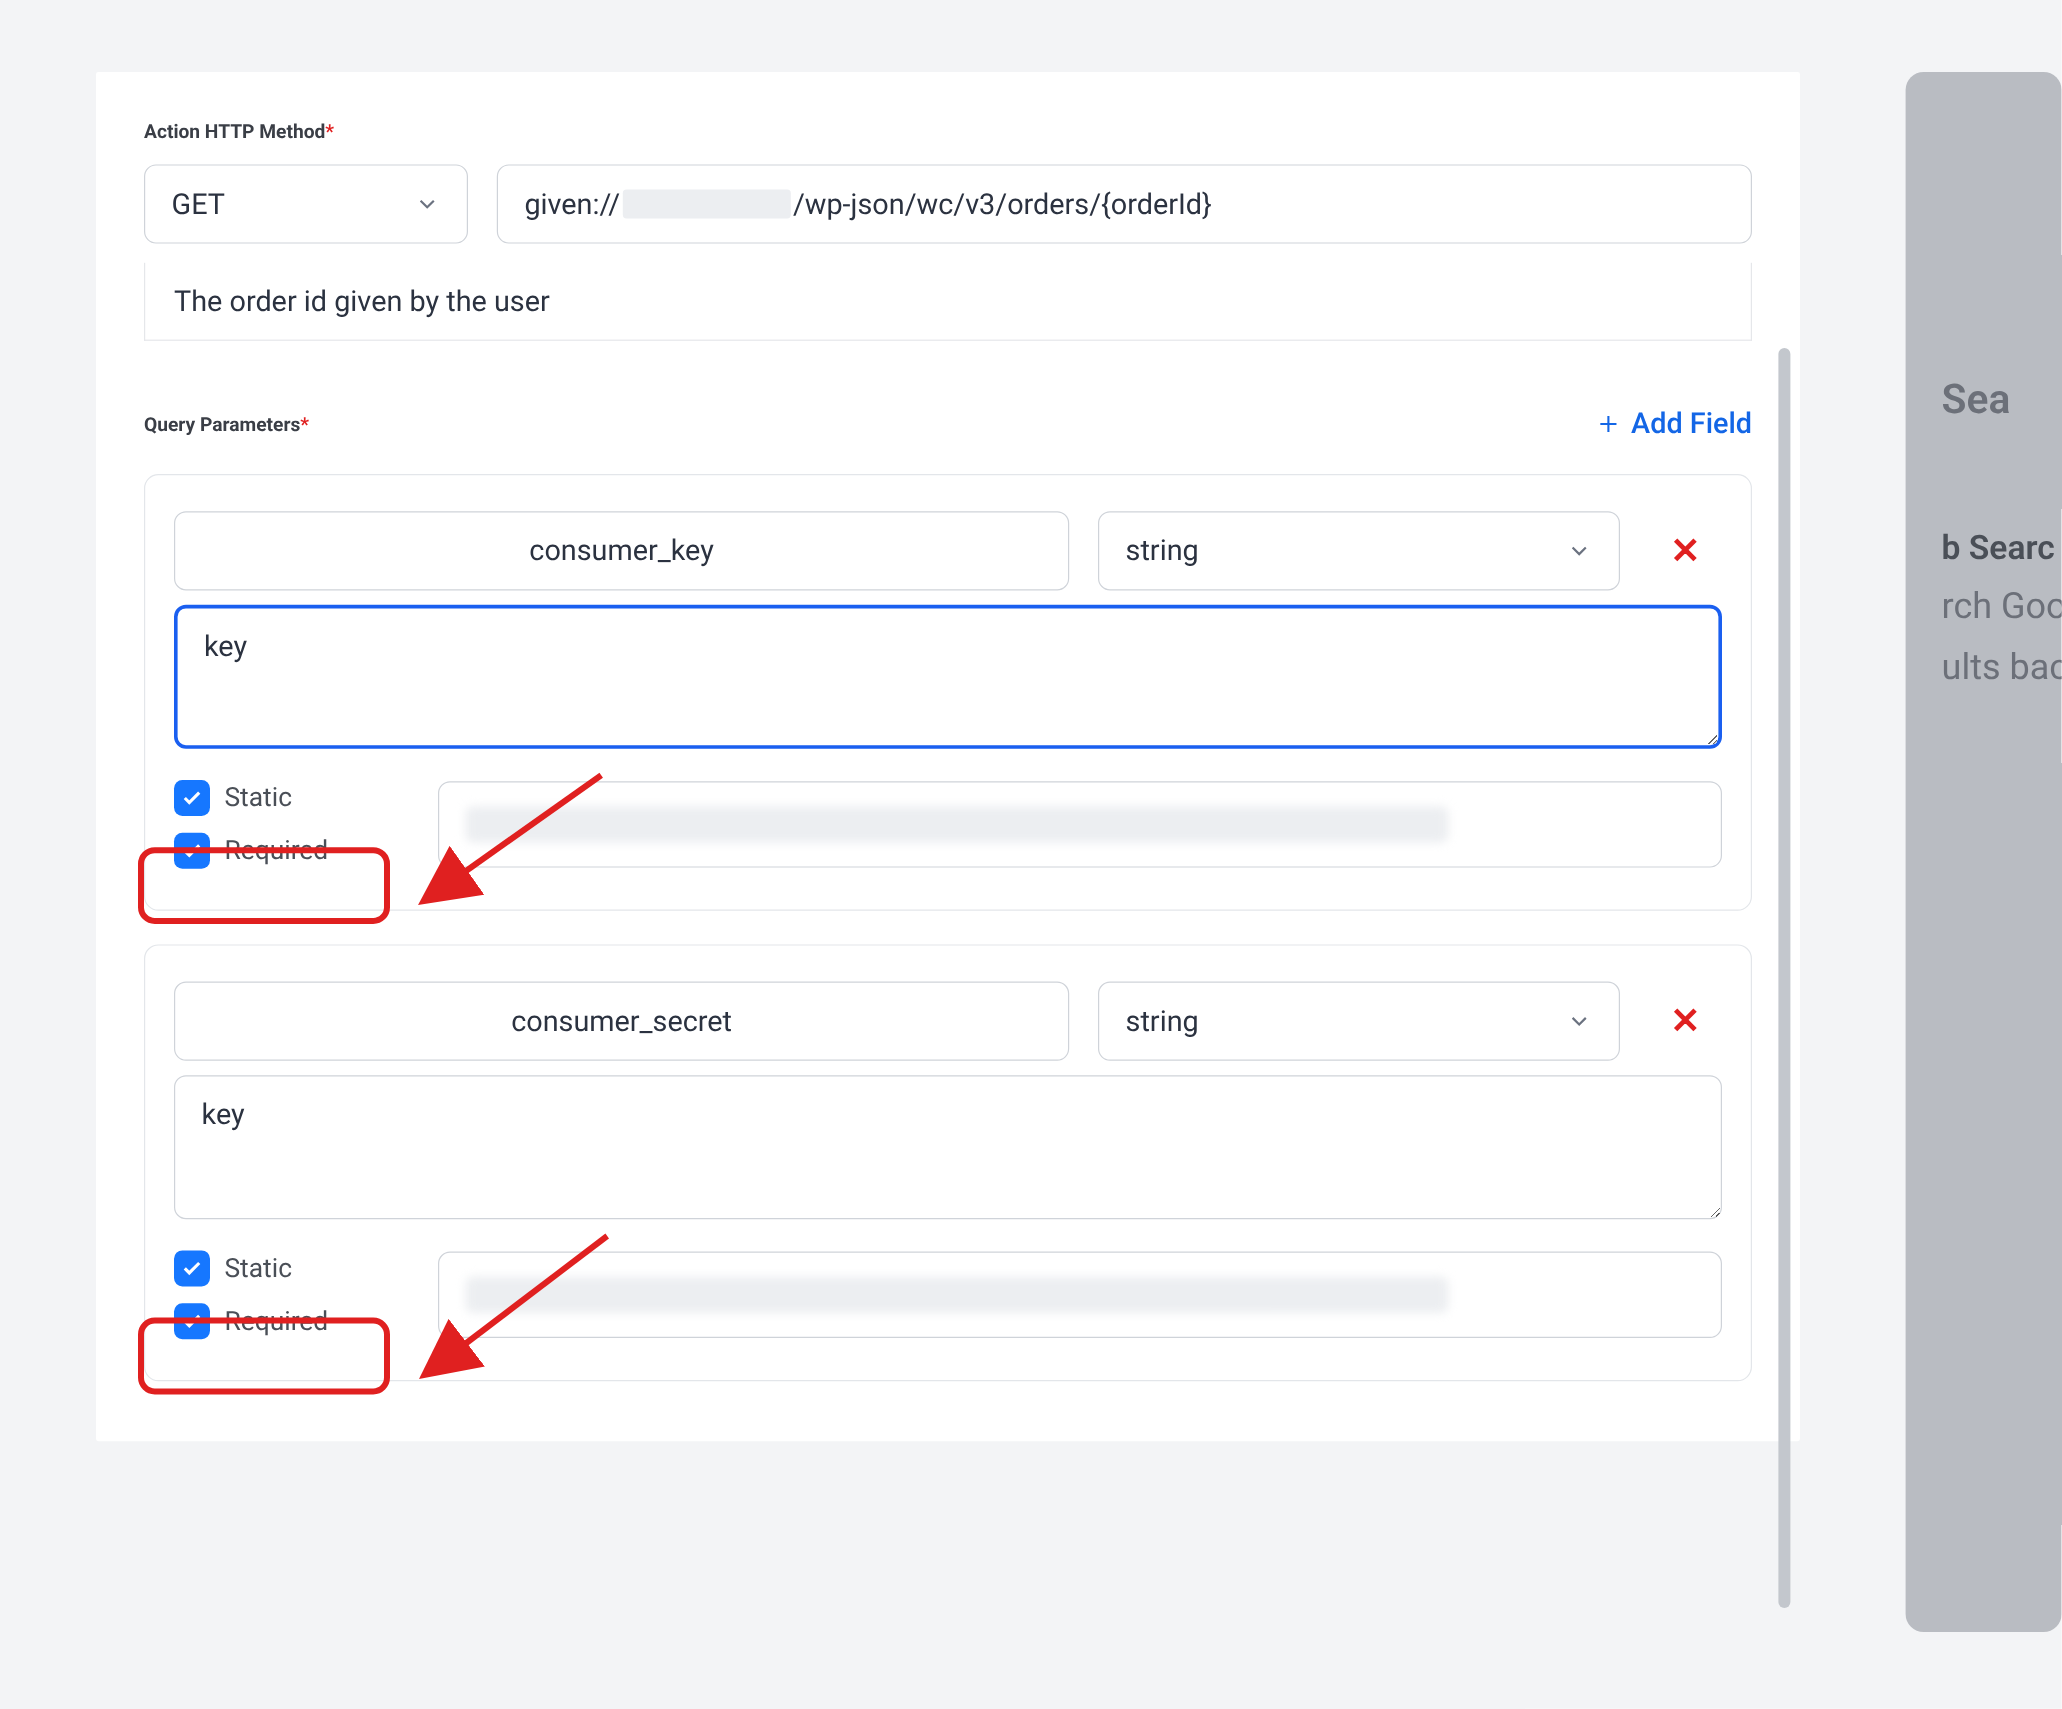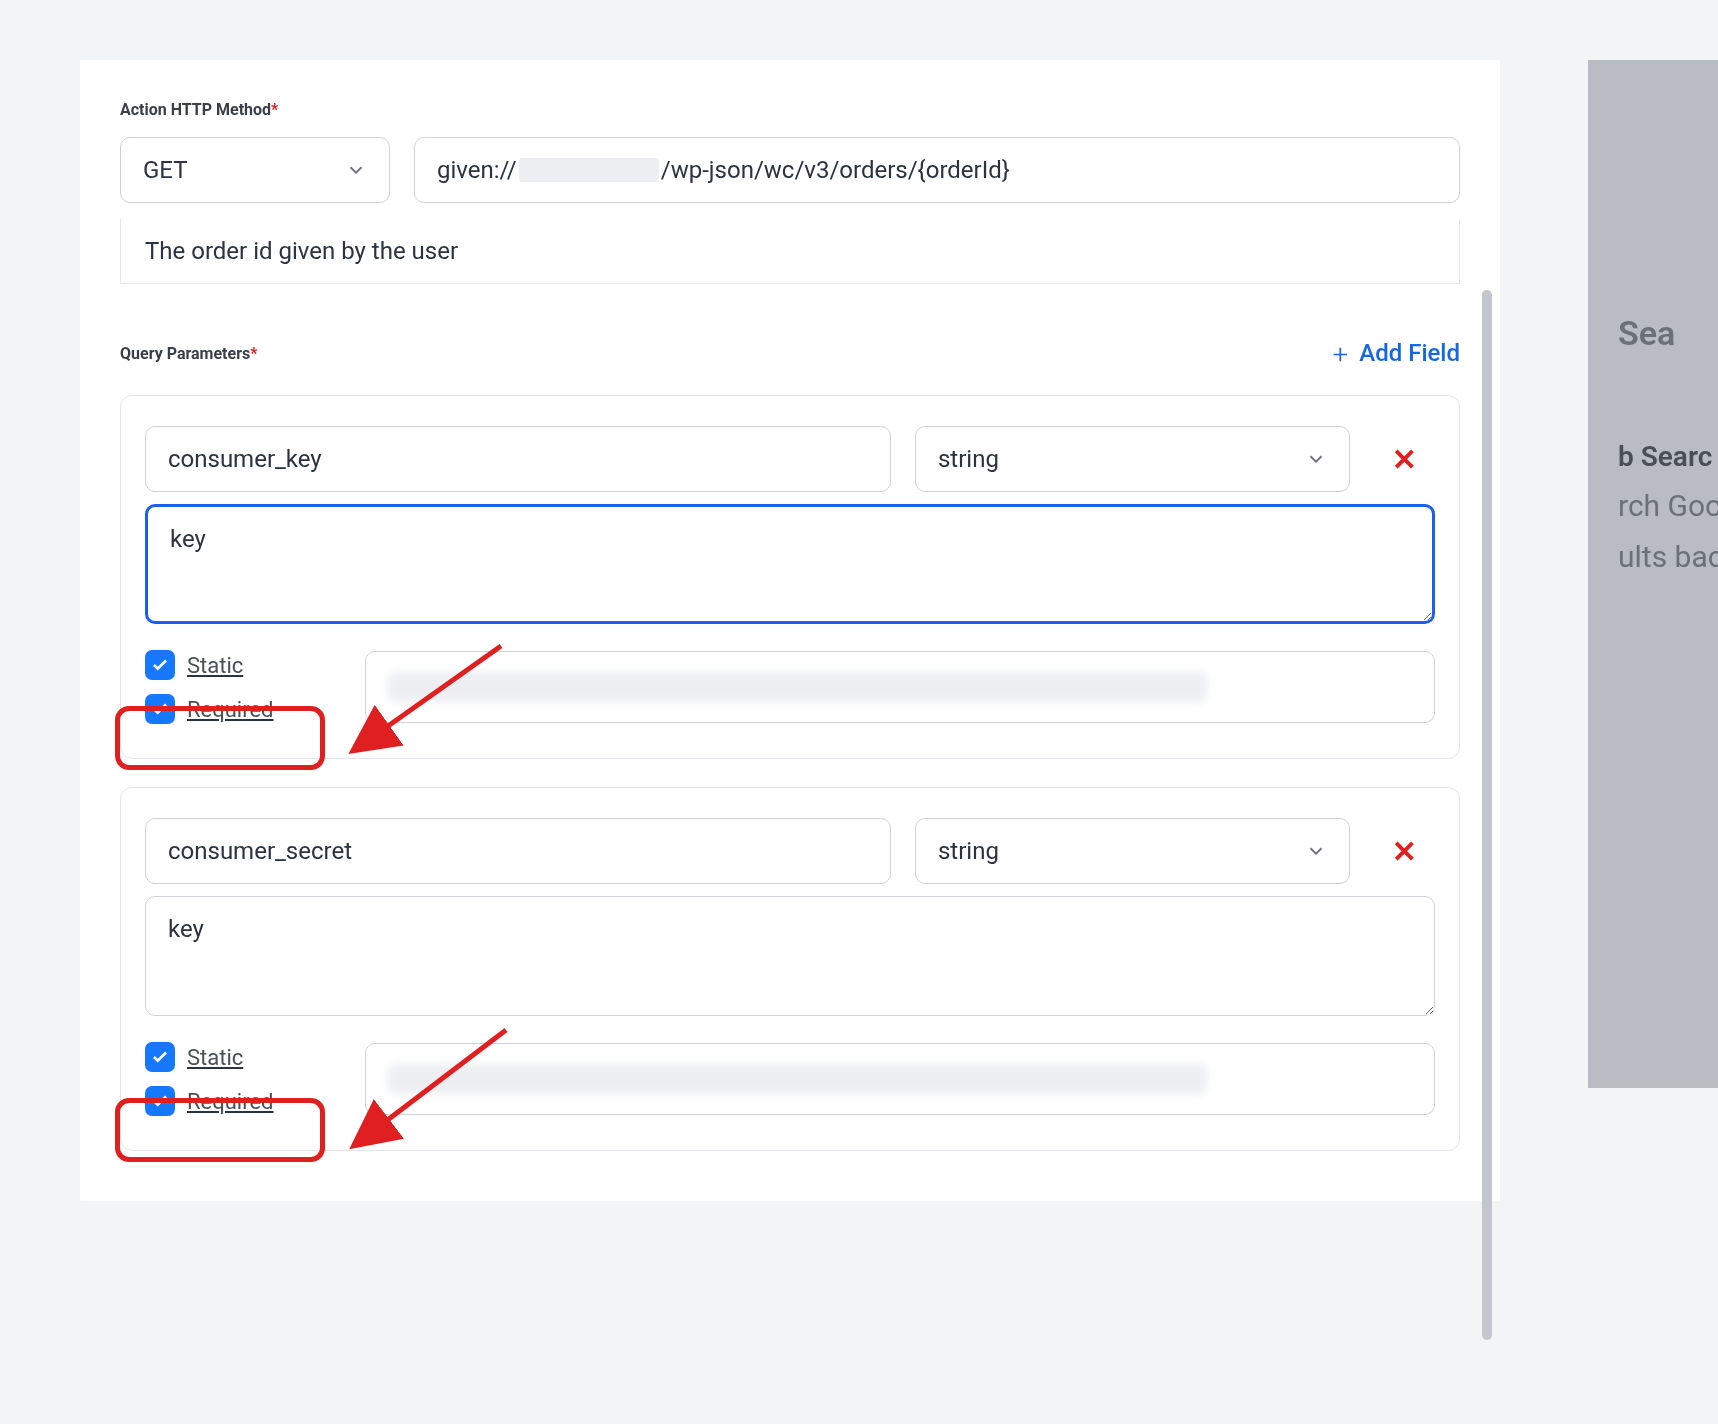--- a/index.html
+++ b/index.html
@@ -104,21 +104,21 @@
     padding: 30px 24px 34px 24px;
     margin-top: 28px;
     position: relative;
   }
 
   .param-top {
     display: flex;
     gap: 24px;
     align-items: center;
   }
-  .param-name  { flex: 1.8; cursor: text; }
+  .param-name  { flex: 1.8; cursor: text; justify-content: center; }
   .param-type  { flex: 1; justify-content: space-between; cursor: pointer; }
   .delete-x {
     color: #e02020;
     font-size: 30px;
     font-weight: 900;
     padding: 0 18px;
     cursor: pointer;
     user-select: none;
   }
 
@@ -137,21 +137,20 @@
   .textarea-box.focused {
     border: 3px solid #1a5ff0;
     outline: none;
   }
 
   .param-bottom {
     display: flex;
     gap: 30px;
     margin-top: 26px;
     align-items: center;
-    text-decoration: underline;
   }
   .check-col {
     display: flex;
     flex-direction: column;
     gap: 14px;
     min-width: 190px;
   }
   .check-item {
     display: flex;
     align-items: center;
@@ -198,23 +197,24 @@
     pointer-events: none;
   }
   .arrow svg { overflow: visible; }
 
   
   .bg-right {
     position: absolute;
     right: 0;
     top: 60px;
     width: 130px;
-    height: 1028px;
+    height: 1300px;
     background: #b9bcc2;
     z-index: -1;
+    border-radius: 15px;
   }
   .bg-right-content {
     position: absolute;
     left: 30px;
     top: 245px;
     color: #6c7079;
     font-size: 30px;
     line-height: 1.7;
     white-space: nowrap;
   }

